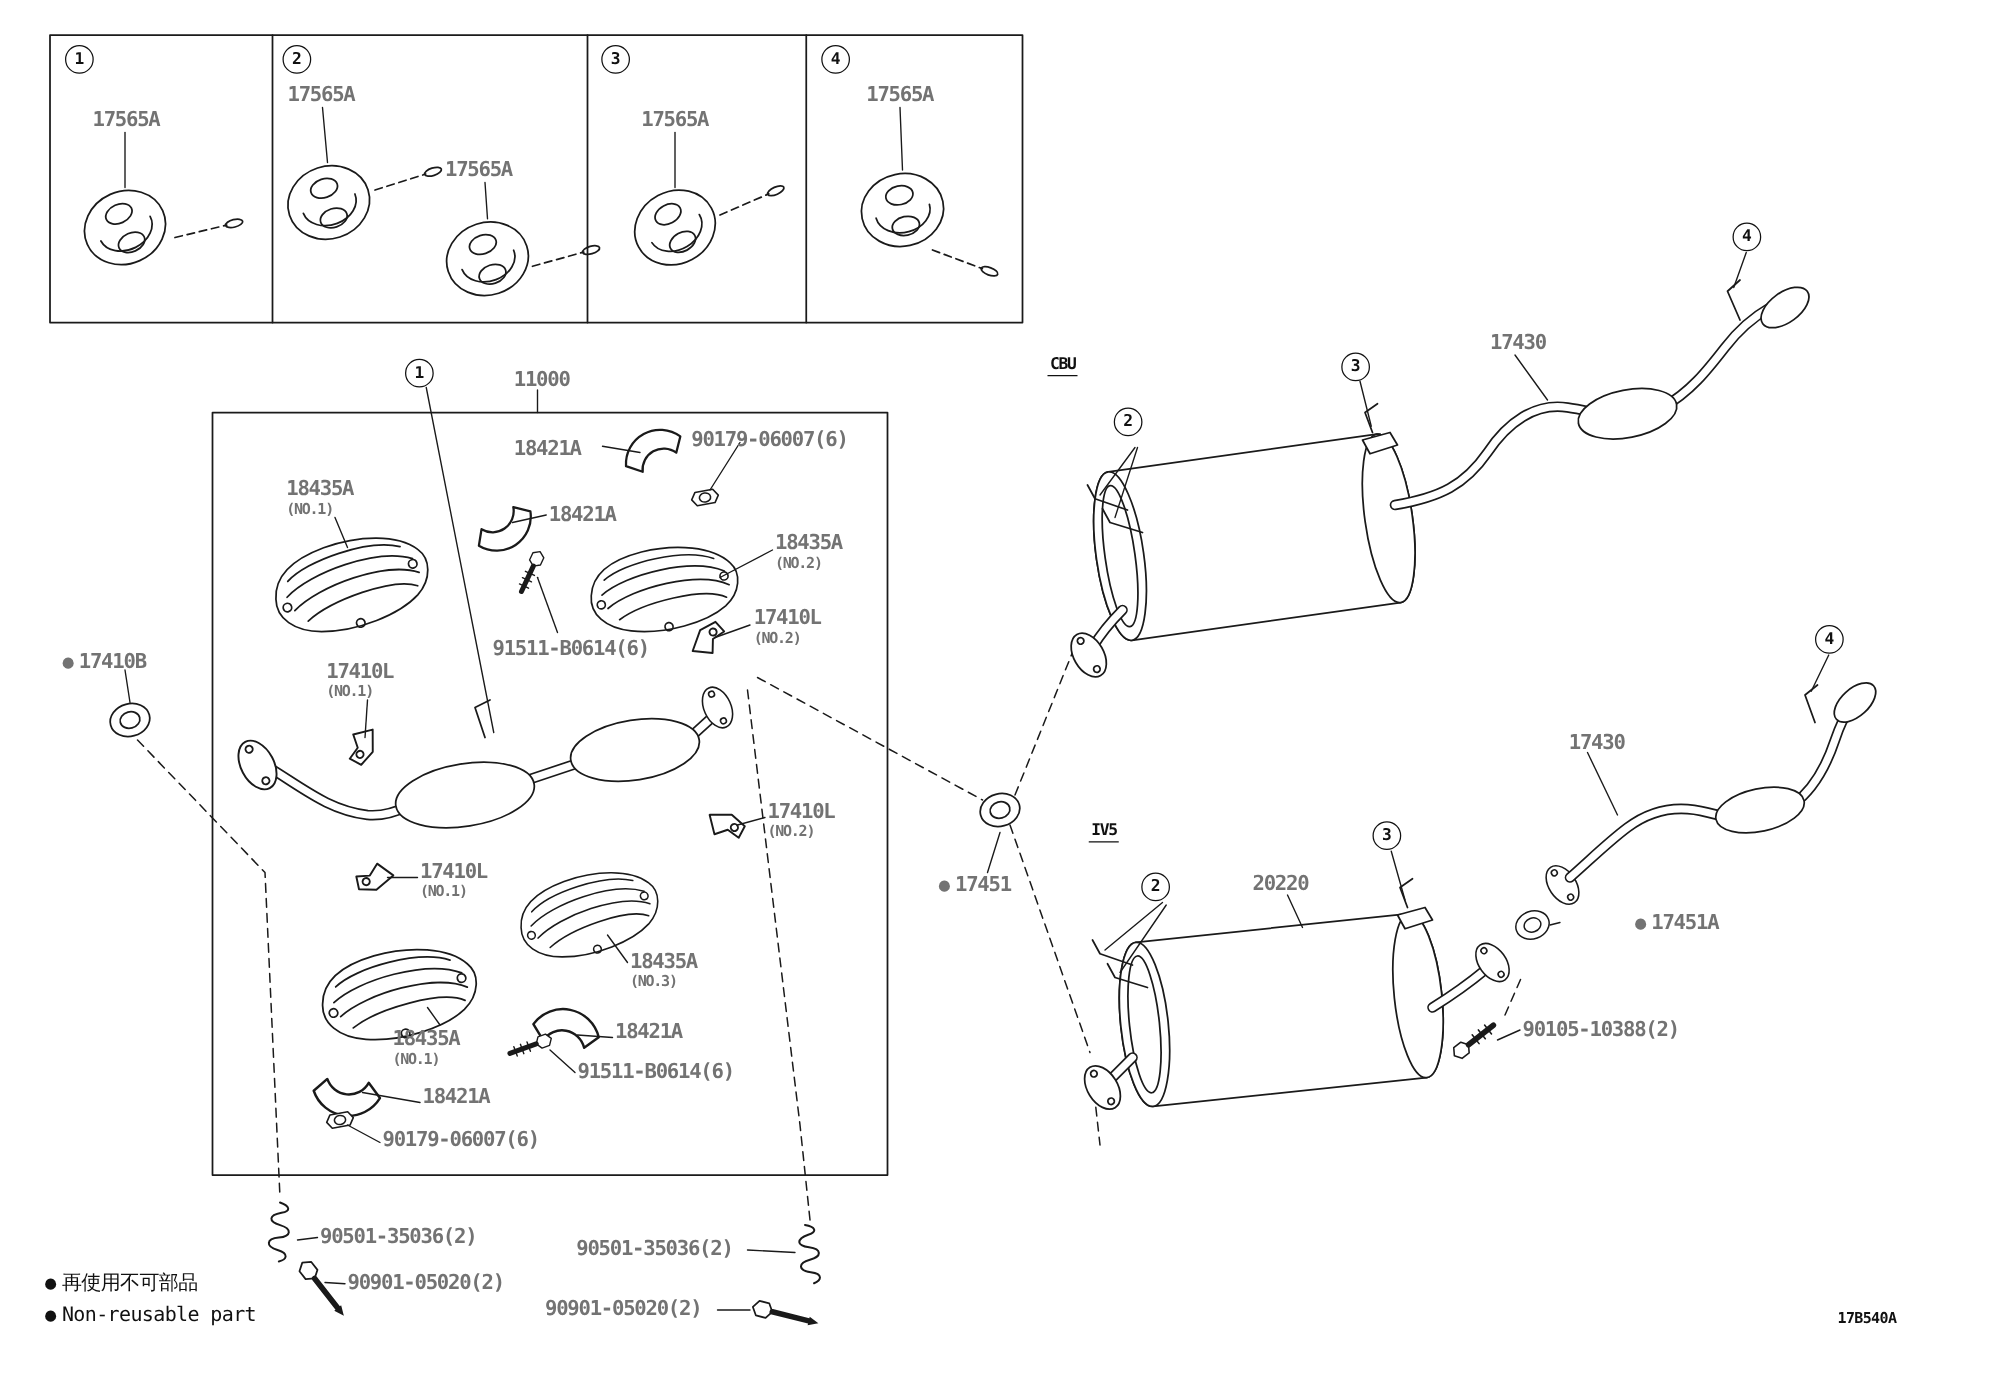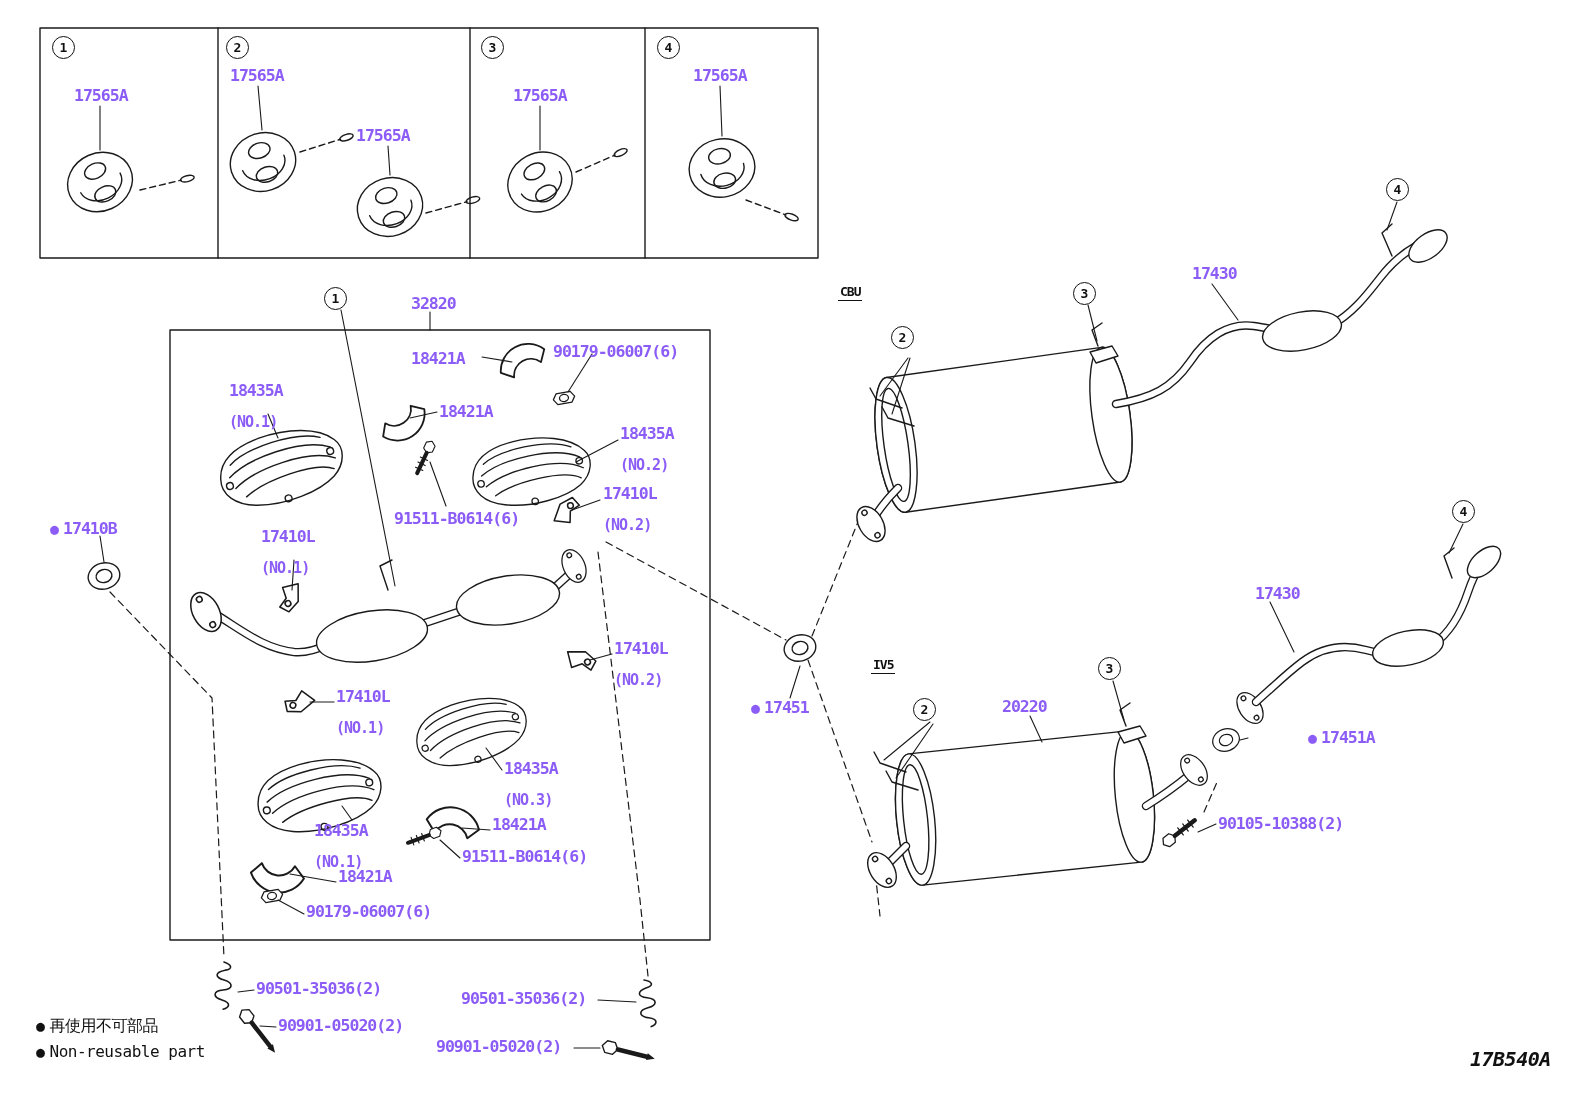--- a/index.html
+++ b/index.html
@@ -5,35 +5,35 @@
   * { margin:0; padding:0; box-sizing:border-box; }
   html,body { background:#ffffff; }
   body {
     width:1592px; height:1099px; position:relative; overflow:hidden;
     font-family:"DejaVu Sans Mono","DejaVu Sans",monospace; color:#111;
   }
   .stage { position:absolute; inset:0; background:#fff; }
   svg.art { position:absolute; left:0; top:0; }
   .lbl {
     position:absolute; font-weight:bold; font-size:16.5px; letter-spacing:-1px;
-    white-space:nowrap; line-height:1.18; color:#8b5cf6;
+    white-space:nowrap; line-height:1.18; color:#737373;
   }
-  .lbl .sub { display:block; font-size:15px;margin-top:14px; }
+  .lbl .sub { display:block; font-size:12px; }
   .bullet { margin-right:5px; font-size:15px; }
   .co {
     position:absolute; width:23px; height:23px; border:1.7px solid #111;
     border-radius:50%; display:flex; align-items:center; justify-content:center;
     font-size:13px; font-weight:bold; background:#fff; z-index:3;
   }
   .variant {
     position:absolute; font-weight:bold; font-size:13px; letter-spacing:-1px;
     border-bottom:1.7px solid #111; padding:0 2px 1px 2px;
   }
   .legend { position:absolute; font-weight:normal; font-size:16px; letter-spacing:-0.5px; }
-  .code { position:absolute; font-weight:bold; font-size:20px; letter-spacing:-0.5px;font-style:italic; }
+  .code { position:absolute; font-weight:bold; font-size:12px; letter-spacing:-0.5px; }
 </style>
 </head>
 <body>
 
 <div class="stage">
 
 <svg class="art" width="1592" height="1099" viewBox="0 0 1592 1099" stroke="#1a1a1a" fill="none" stroke-width="1.4" stroke-linecap="round" stroke-linejoin="round">
   <defs>
     <g id="hanger">
       <ellipse cx="0" cy="0" rx="33" ry="29"></ellipse>
@@ -281,21 +281,21 @@
   <div class="co" style="left:913px;top:698px">2</div>
   <div class="co" style="left:1098px;top:657px">3</div>
   <div class="co" style="left:1452px;top:500px">4</div>
 
   <div class="lbl" style="left:74px;top:86px">17565A</div>
   <div class="lbl" style="left:230px;top:66px">17565A</div>
   <div class="lbl" style="left:356px;top:126px">17565A</div>
   <div class="lbl" style="left:513px;top:86px">17565A</div>
   <div class="lbl" style="left:693px;top:66px">17565A</div>
 
-  <div class="lbl" style="left:411px;top:294px">32820</div>
+  <div class="lbl" style="left:411px;top:294px">11000</div>
   <div class="lbl" style="left:411px;top:349px">18421A</div>
   <div class="lbl" style="left:553px;top:342px">90179-06007(6)</div>
   <div class="lbl" style="left:229px;top:381px">
     <span>18435A</span>
     <span class="sub">(NO.1)</span>
   </div>
   <div class="lbl" style="left:439px;top:402px">18421A</div>
   <div class="lbl" style="left:620px;top:424px">
     <span>18435A</span>
     <span class="sub">(NO.2)</span>

